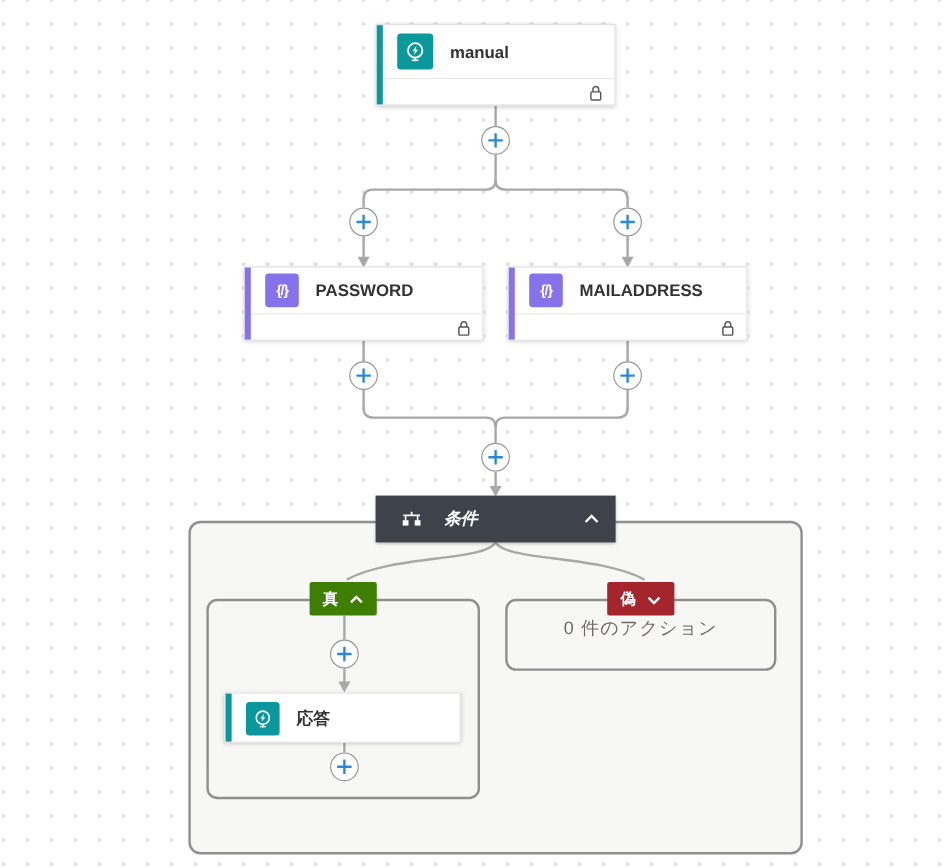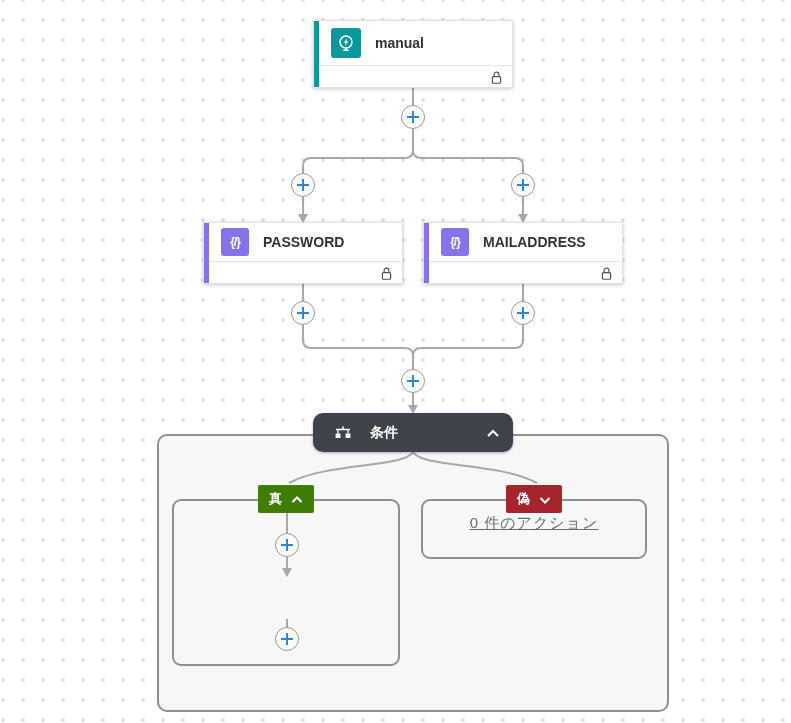--- a/index.html
+++ b/index.html
@@ -17,21 +17,21 @@
     background:#f7f7f6; border:2px solid #8f8f8f; border-radius:10px; z-index:1;
   }
   .scope-true {
     position:absolute; left:172px; top:499px; width:228px; height:167px;
     border:2px solid #8f8f8f; border-radius:9px; z-index:2;
   }
   .scope-false {
     position:absolute; left:421px; top:499px; width:226px; height:60px;
     border:2px solid #8f8f8f; border-radius:9px; z-index:2;
     display:flex; justify-content:center; padding-top:13px;
-    color:#6e6a66; font-size:15px; letter-spacing:1px;text-decoration:underline;
+    color:#6e6a66; font-size:15px; letter-spacing:1px;
   }
 
   .card {
     position:absolute; background:#fff; border:1px solid #e2e2e2;
     box-shadow:0 1px 4px rgba(0,0,0,.22); z-index:10; cursor:pointer;
   }
   .stripe { position:absolute; left:0; top:0; bottom:0; width:5px; }
   .stripe.teal { background:#0a989c; }
   .stripe.purple { background:#8673ec; }
   .titlerow { display:flex; align-items:center; padding-left:17px; }
@@ -49,23 +49,24 @@
   }
 
   .plus {
     position:absolute; width:24px; height:24px; border-radius:50%;
     background:#fff; border:1px solid #979797; z-index:10; cursor:pointer;
     display:flex; align-items:center; justify-content:center;
   }
 
   .cond-header {
     position:absolute; left:313px; top:413px; width:200px; height:39px;
-    background:#3d424b; border-radius:10px; z-index:11; cursor:pointer;
+    background:#3d424b; border-radius:0; z-index:11; cursor:pointer;
     display:flex; align-items:center; color:#fff;
     box-shadow:0 1px 3px rgba(0,0,0,.3);
+    font-style:italic;
   }
   .cond-header .cond-label { margin-left:17px; font-size:14px; font-weight:600; }
   .cond-header .chev { margin-left:auto; margin-right:13px; }
   .cond-header .cicon { margin-left:20px; display:flex; }
 
   .badge {
     position:absolute; width:56px; height:28px; z-index:12; cursor:pointer;
     display:flex; align-items:center; justify-content:center; gap:9px;
     color:#fff; font-size:13px; font-weight:bold; border-radius:2px;
   }
@@ -192,20 +193,34 @@
   </div>
   <div class="badge red">
     <span>偽</span>
     <span>
       <svg width="12" height="8" viewBox="0 0 12 8">
           <polyline points="1.5,2 6,6.5 10.5,2" stroke="#fff" stroke-width="2" fill="none"></polyline>
         </svg>
     </span>
   </div>
 
+  <div class="card" style="left:187px; top:577px; width:197px; height:42px;">
+    <div class="stripe teal"></div>
+    <div class="titlerow" style="height:42px;">
+      <div class="iconbox teal" style="width:28px;height:28px;">
+        <svg width="20" height="20" viewBox="0 0 22 22">
+          <circle cx="11" cy="10" r="6" stroke="#fff" stroke-width="1.5" fill="none"></circle>
+          <polygon points="12,6.4 8.8,10.7 10.7,10.7 10,13.8 13.3,9.5 11.4,9.5" fill="#fff"></polygon>
+          <line x1="11" y1="16" x2="11" y2="19" stroke="#fff" stroke-width="1.5"></line>
+          <line x1="8.2" y1="18.2" x2="13.8" y2="18.2" stroke="#fff" stroke-width="1.3"></line>
+        </svg>
+      </div>
+      <span class="cardtitle">応答</span>
+    </div>
+  </div>
 
   <div class="plus" style="left:401px; top:105px;">
     <svg width="14" height="14" viewBox="0 0 14 14">
         <line x1="7" y1="1" x2="7" y2="13" stroke="#2b88d8" stroke-width="2"></line>
         <line x1="1" y1="7" x2="13" y2="7" stroke="#2b88d8" stroke-width="2"></line>
       </svg>
   </div>
   <div class="plus" style="left:291px; top:173px;">
     <svg width="14" height="14" viewBox="0 0 14 14">
         <line x1="7" y1="1" x2="7" y2="13" stroke="#2b88d8" stroke-width="2"></line>

